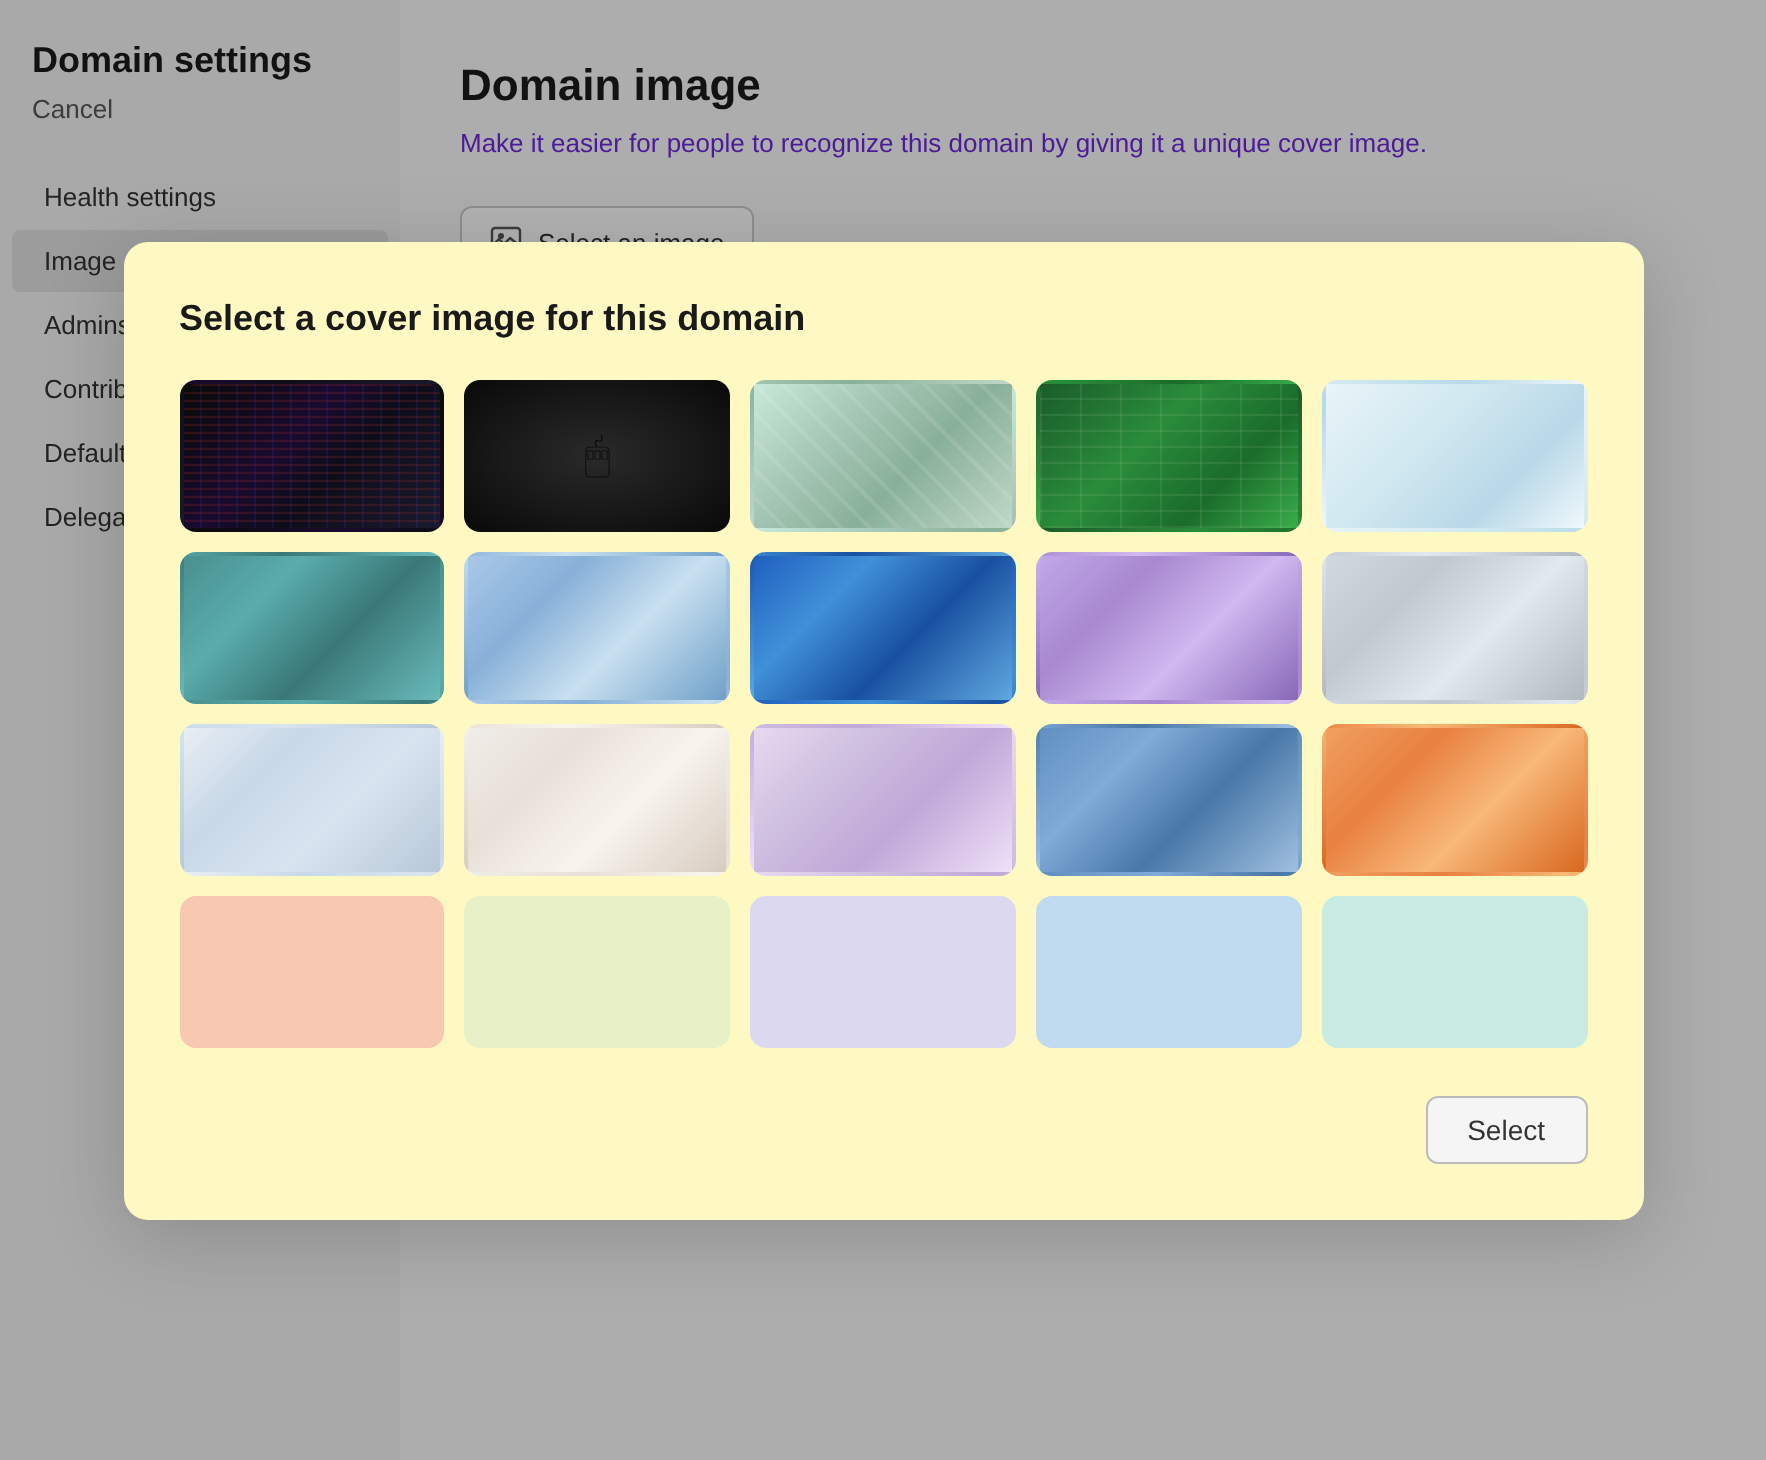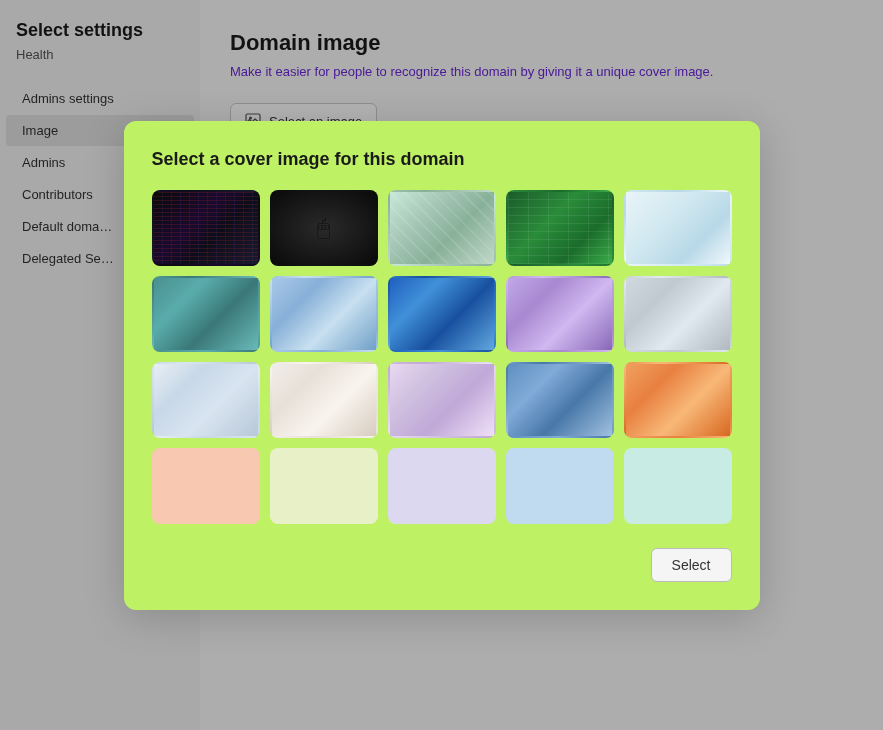--- a/index.html
+++ b/index.html
@@ -103,24 +103,24 @@
       width: 100%;
       height: 100%;
       background: rgba(0,0,0,0.3);
       display: flex;
       align-items: center;
       justify-content: center;
       z-index: 100;
     }
 
     .modal {
-      background: #bef264;
+      background: #fef9c3;
       border-radius: 12px;
       padding: 28px;
-      width: 636px;
+      width: 760px;
       max-width: 95%;
       box-shadow: 0 8px 40px rgba(0,0,0,0.18);
     }
 
     .modal-title {
       font-size: 18px;
       font-weight: 600;
       color: #1a1a1a;
       margin-bottom: 20px;
     }
@@ -277,24 +277,24 @@
       color: #333;
       border-color: #bbb;
     }
   </style>
 </head>
 <body>
 
 <div class="page-bg">
 
   <div class="sidebar">
-    <div class="sidebar-title">Select settings</div>
-    <div class="sidebar-subtitle">Health</div>
-
-    <div class="sidebar-item">Admins settings</div>
+    <div class="sidebar-title">Domain settings</div>
+    <div class="sidebar-subtitle">Cancel</div>
+
+    <div class="sidebar-item">Health settings</div>
     <div class="sidebar-item active">Image</div>
     <div class="sidebar-item">Admins</div>
     <div class="sidebar-item">Contributors</div>
     <div class="sidebar-item">Default doma…</div>
     <div class="sidebar-item">Delegated Se…</div>
   </div>
 
   <div class="main-content">
     <div class="page-title">Domain image</div>
     <div class="page-description">Make it easier for people to recognize this domain by giving it a unique cover image.</div>

